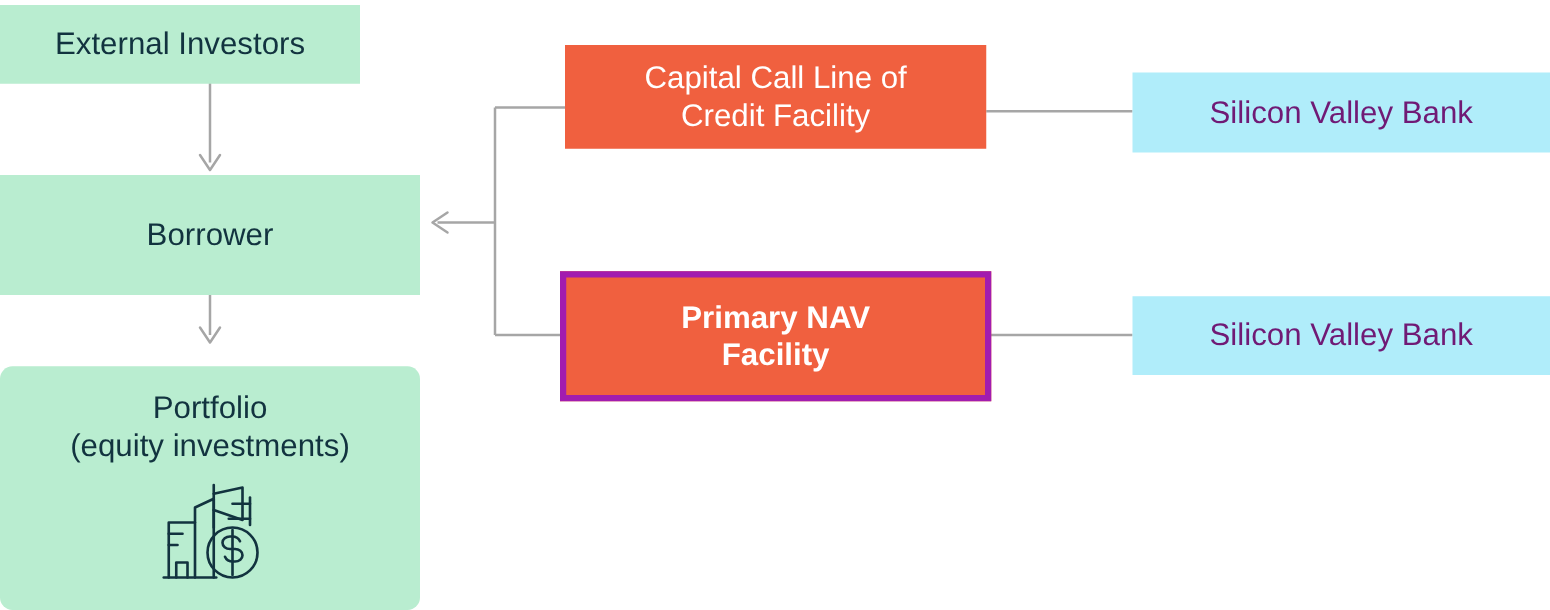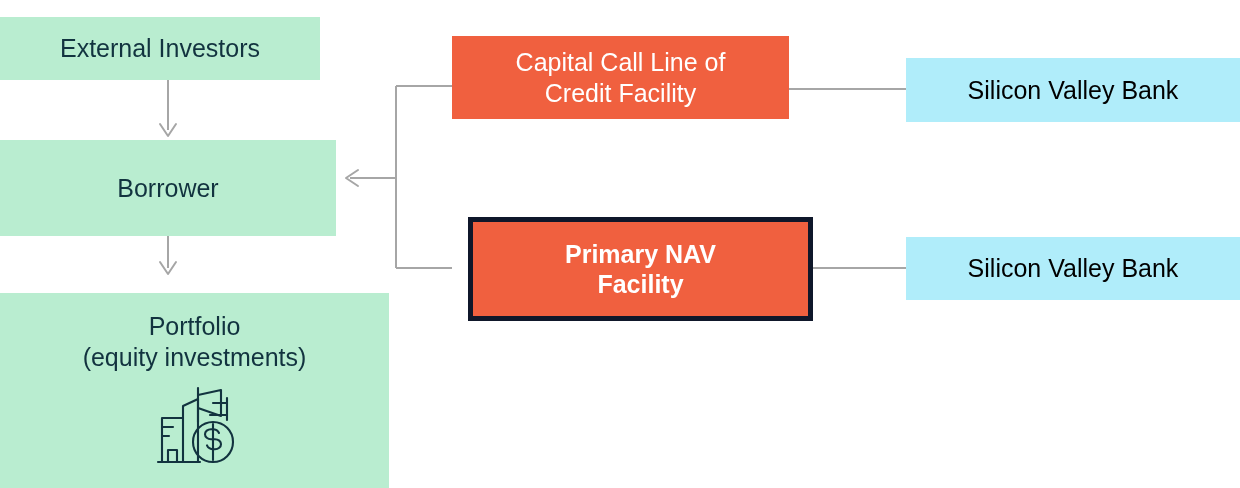--- a/index.html
+++ b/index.html
@@ -49,29 +49,28 @@
   }
 
   
   .orange {
     background: #f0603f;
     color: #ffffff;
     font-size: 25px;
     font-weight: 400;
   }
   .orange.framed {
-    border: 5px solid #0f172a;
+    border: 5px solid #a21caf;
     font-weight: 700;
-    margin-left: 20px;
   }
 
   
   .blue {
     background: #b0edfa;
-    color: #000000;
+    color: #701a75;
     font-size: 25px;
     font-weight: 400;
   }
 
   .svg-layer {
     position: absolute;
     left: 0;
     top: 0;
     width: 1240px;
     height: 488px;
@@ -110,29 +109,29 @@
 
     <g>
       <line x1="789" y1="89" x2="906" y2="89" stroke="#a6a6a6" stroke-width="2"></line>
     </g>
 
     <g>
       <line x1="791" y1="268" x2="906" y2="268" stroke="#a6a6a6" stroke-width="2"></line>
     </g>
   </svg>
 
-  <div class="node green" style="left:0px; top:17px; width:320px; height:63px;">
+  <div class="node green" style="left:0px; top:4px; width:288px; height:63px;">
     <span class="node-label">External Investors</span>
   </div>
 
   <div class="node green" style="left:0px; top:140px; width:336px; height:96px;">
     <span class="node-label">Borrower</span>
   </div>
 
-  <div class="node green with-icon" style="left:0px; top:293px; width:389px; height:195px;">
+  <div class="node green with-icon" style="left:0px; top:293px; width:336px; height:195px;border-radius:10px;">
     <span class="node-label">Portfolio
 (equity investments)</span>
     <span class="portfolio-icon">
       <svg width="84" height="78" viewBox="0 0 84 78" fill="none" stroke="#12333f" stroke-width="2.1" stroke-linecap="round" stroke-linejoin="round">
 
         <line x1="45" y1="2" x2="45" y2="36"></line>
 
         <polyline points="45,9 68,4 68,30 45,22"></polyline>
 
         <line x1="60" y1="17" x2="74" y2="17"></line>

